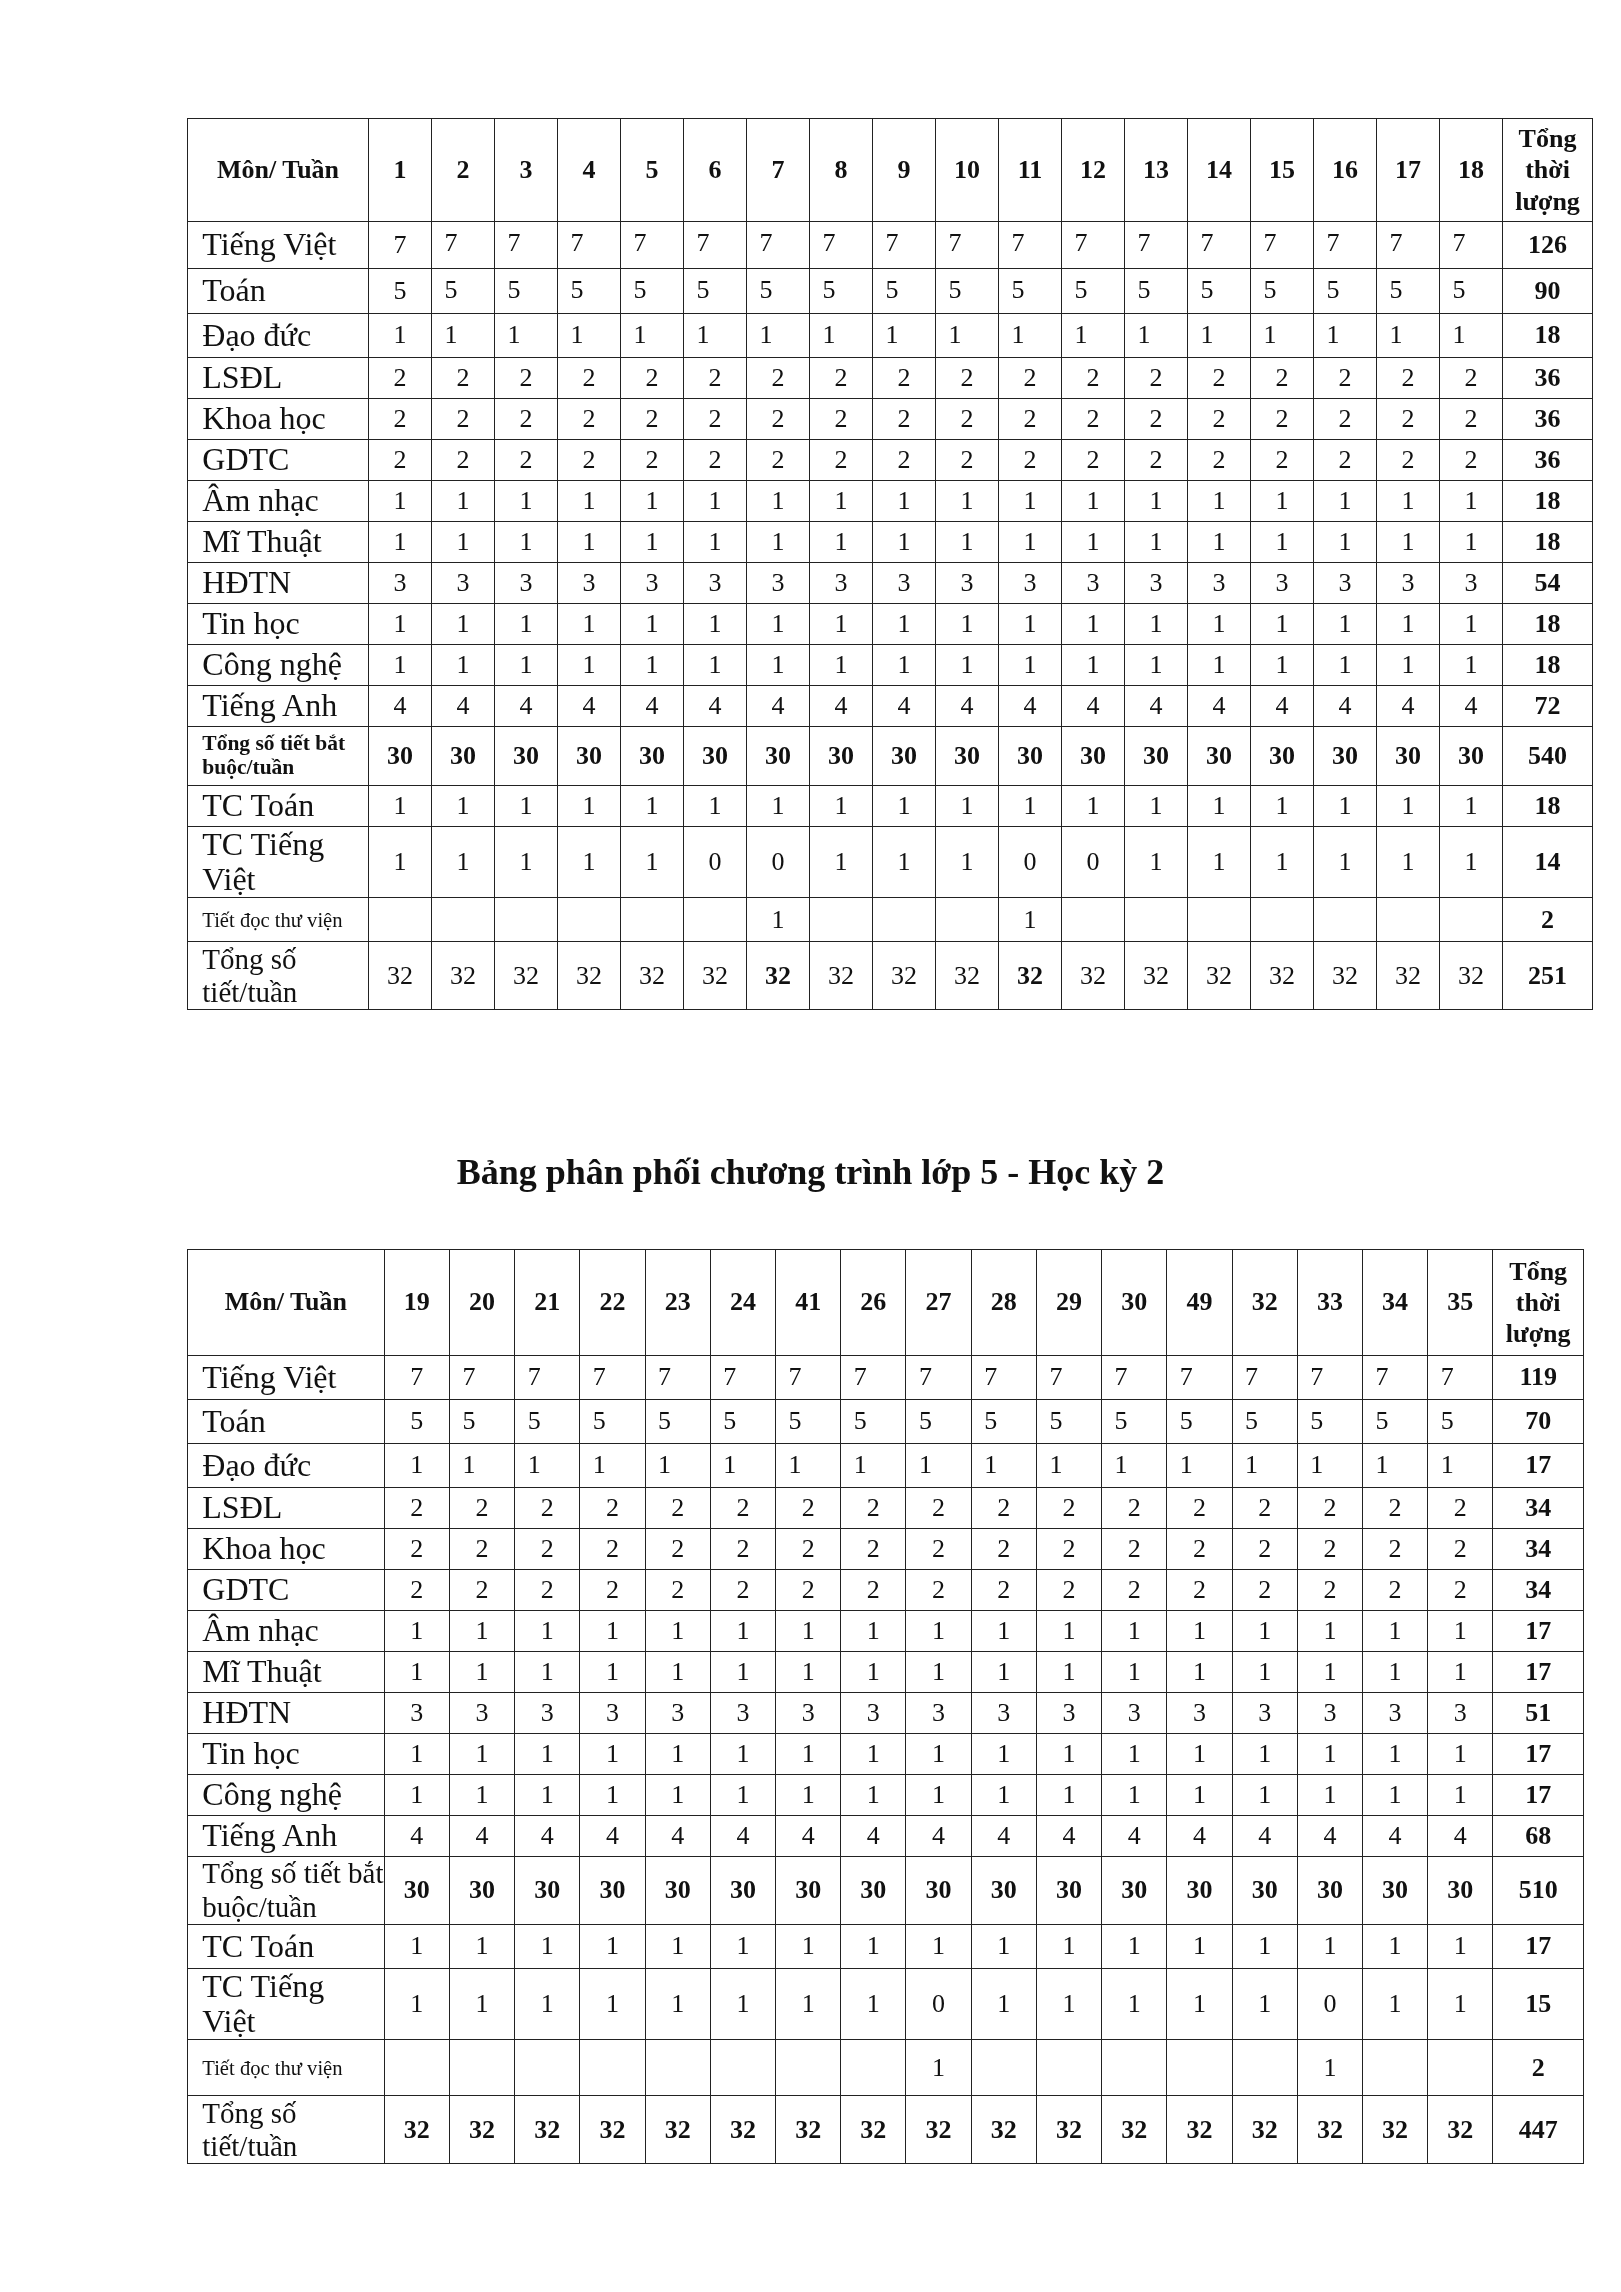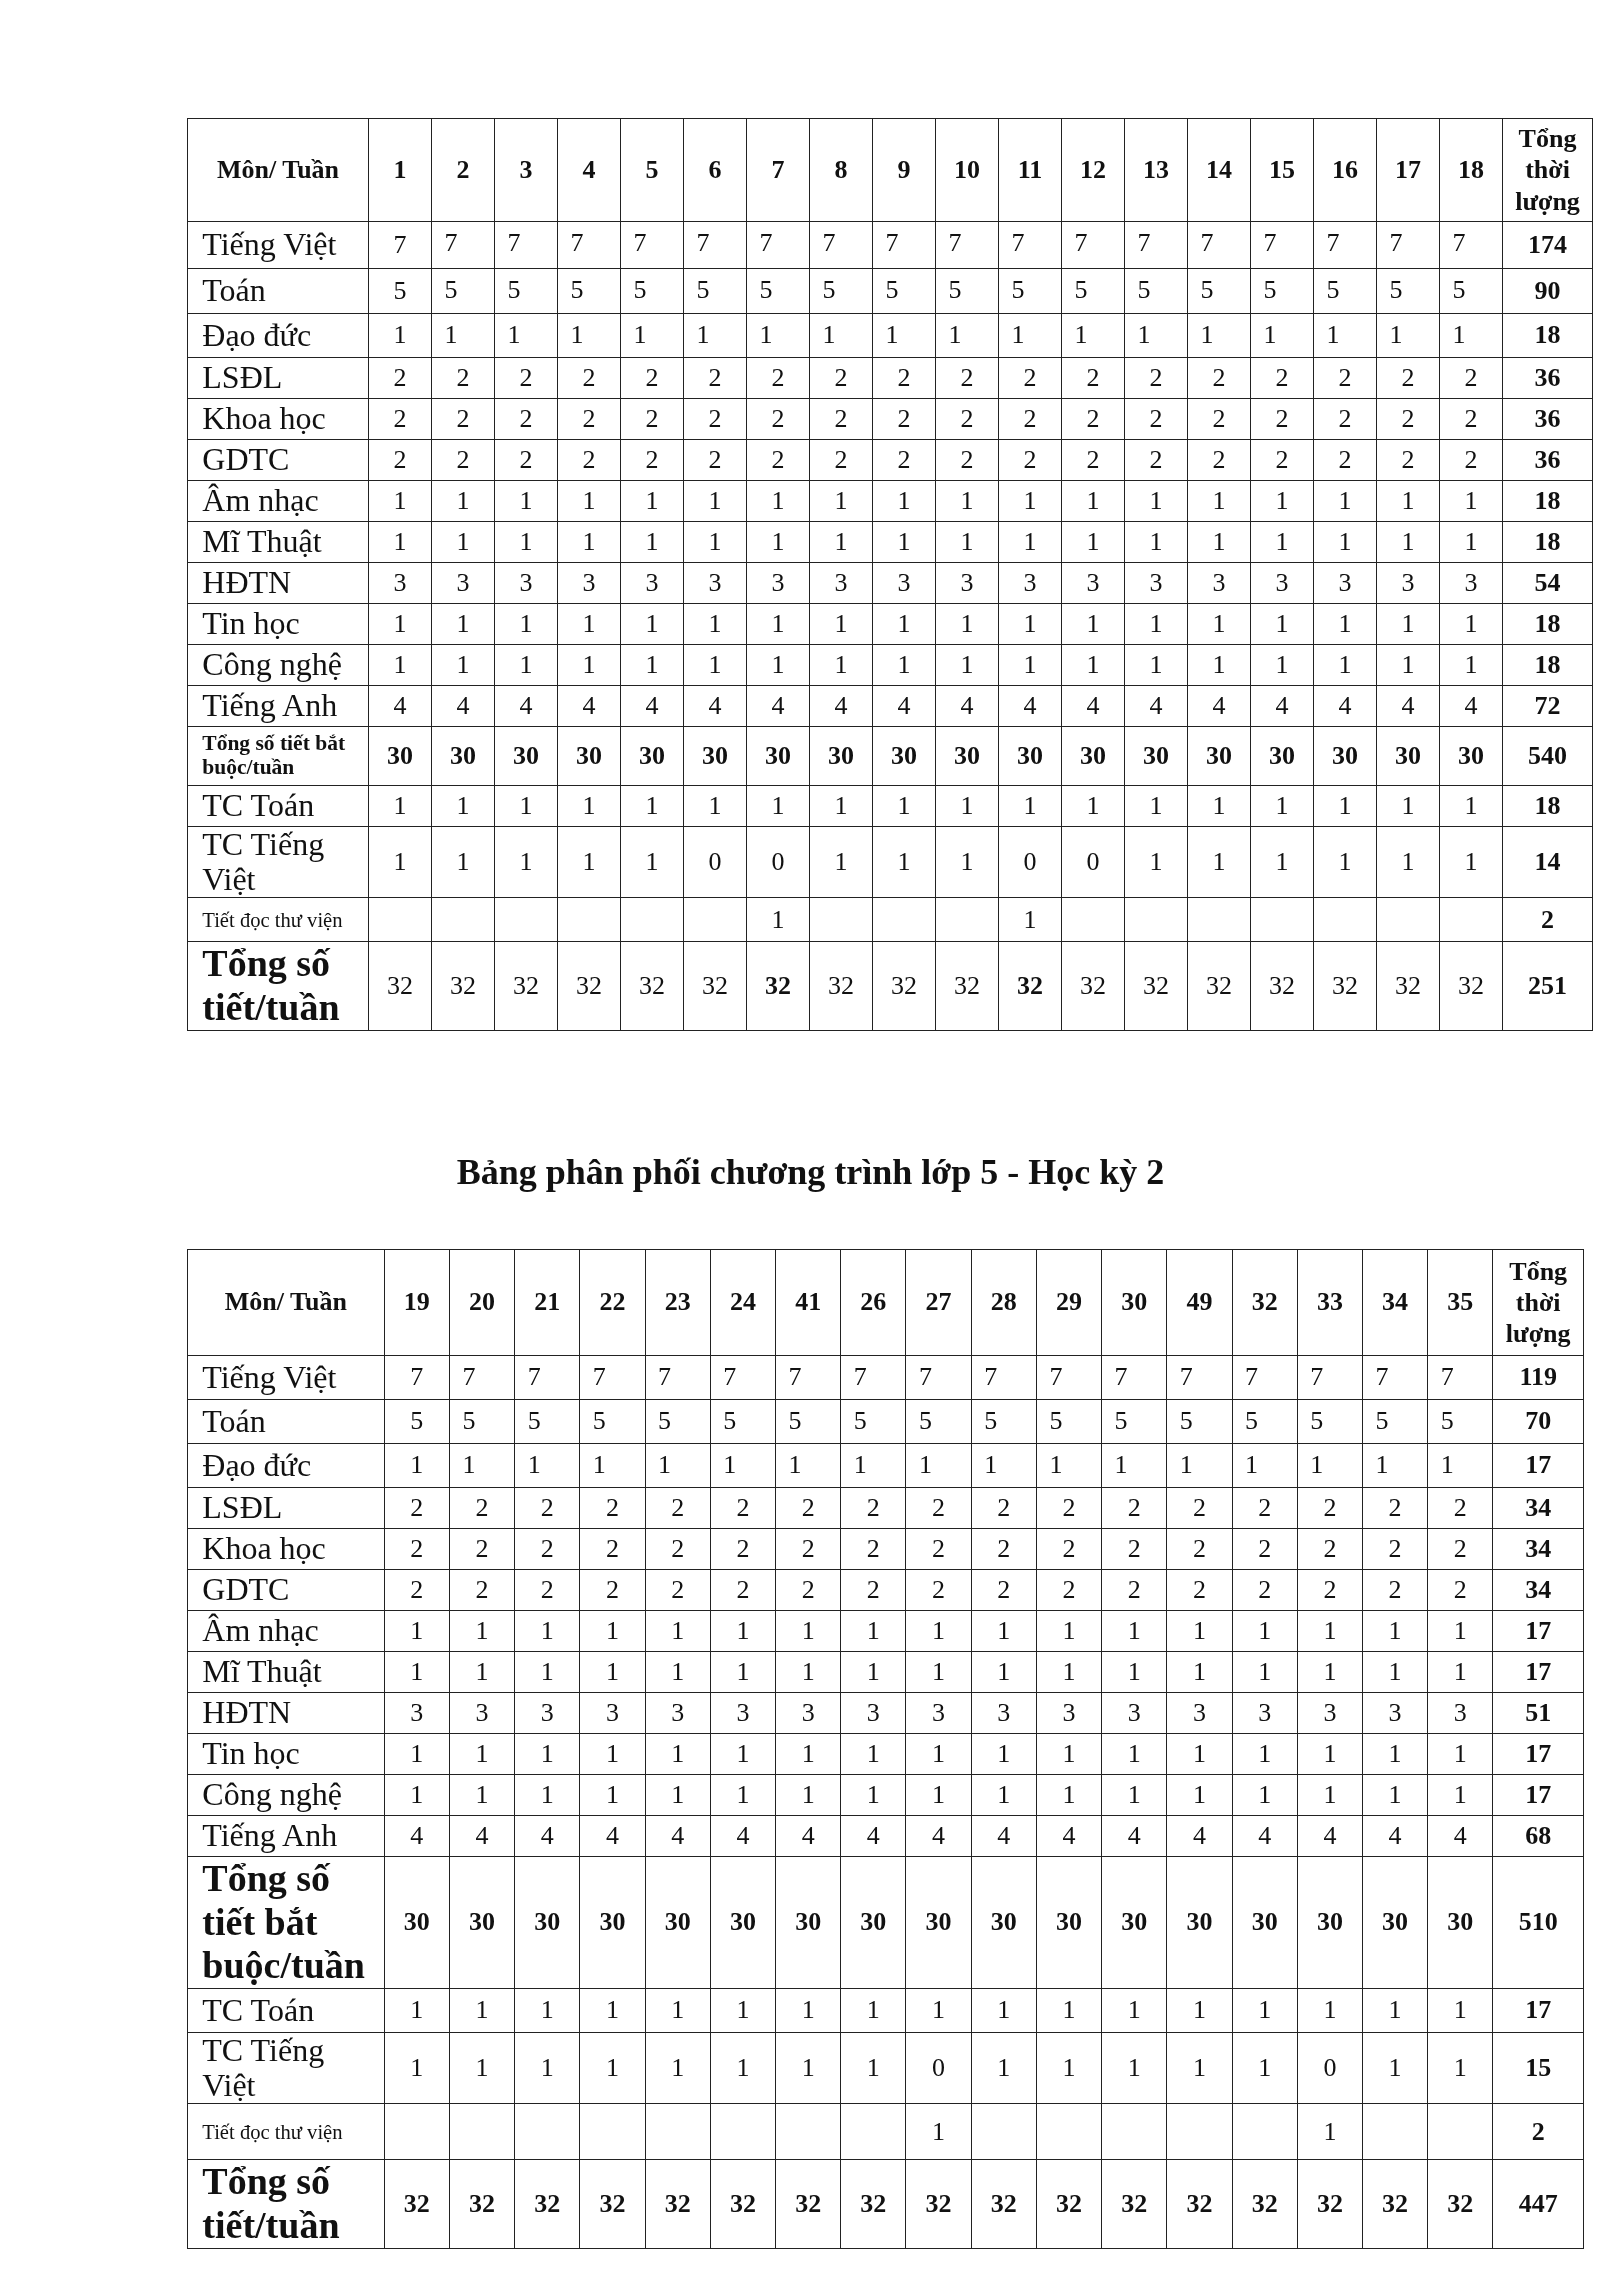--- a/index.html
+++ b/index.html
@@ -3,21 +3,21 @@
 <meta charset="utf-8">
 <style>
   html, body { margin:0; padding:0; background:#ffffff; }
   body { width:1621px; height:2293px; position:relative; font-family:"Liberation Serif", "DejaVu Serif", serif; color:#111; }
   table.sched { position:absolute; border-collapse:collapse; table-layout:fixed; }
   table.sched td, table.sched th { border:1.8px solid #222; padding:0; text-align:center; vertical-align:middle; font-size:26px; line-height:1.1; }
   table.sched th { font-weight:bold; }
   table.sched td.label { text-align:left; padding-left:14.3px; font-size:32px; }
   table.sched td.label.small { font-size:20.6px; }
   table.sched td.label.bolds { font-weight:bold; font-size:21.5px; }
-  table.sched td.label.bigb { font-weight:bold; font-size:38px; line-height:1.15; }
+  table.sched td.label.bigb { font-weight:normal; font-size:29px; line-height:1.15; }
   table.sched td.total { font-weight:bold; font-size:26px; }
   table.sched td.b { font-weight:bold; }
   table.sched td.num.upl { vertical-align:top; padding-top:7.2px; text-align:left; padding-left:12.5px; }
   #t1 { left:187px; top:118px; width:1397px; }
   #t2 { left:187px; top:1249px; width:1397px; }
   .title { position:absolute; left:0; width:1621px; top:1151px; text-align:center; font-weight:bold; font-size:36px; }
   th .hdr-total { display:block; font-size:26px; line-height:1.2; }
 </style>
 </head>
 <body>
@@ -85,21 +85,21 @@
         <td class="num upl">7</td>
         <td class="num upl">7</td>
         <td class="num upl">7</td>
         <td class="num upl">7</td>
         <td class="num upl">7</td>
         <td class="num upl">7</td>
         <td class="num upl">7</td>
         <td class="num upl">7</td>
         <td class="num upl">7</td>
         <td class="num upl">7</td>
-        <td class="total">174</td>
+        <td class="total">126</td>
       </tr>
       <tr style="height: 45px;">
         <td class="label ">Toán</td>
         <td class="num">5</td>
         <td class="num upl">5</td>
         <td class="num upl">5</td>
         <td class="num upl">5</td>
         <td class="num upl">5</td>
         <td class="num upl">5</td>
         <td class="num upl">5</td>

